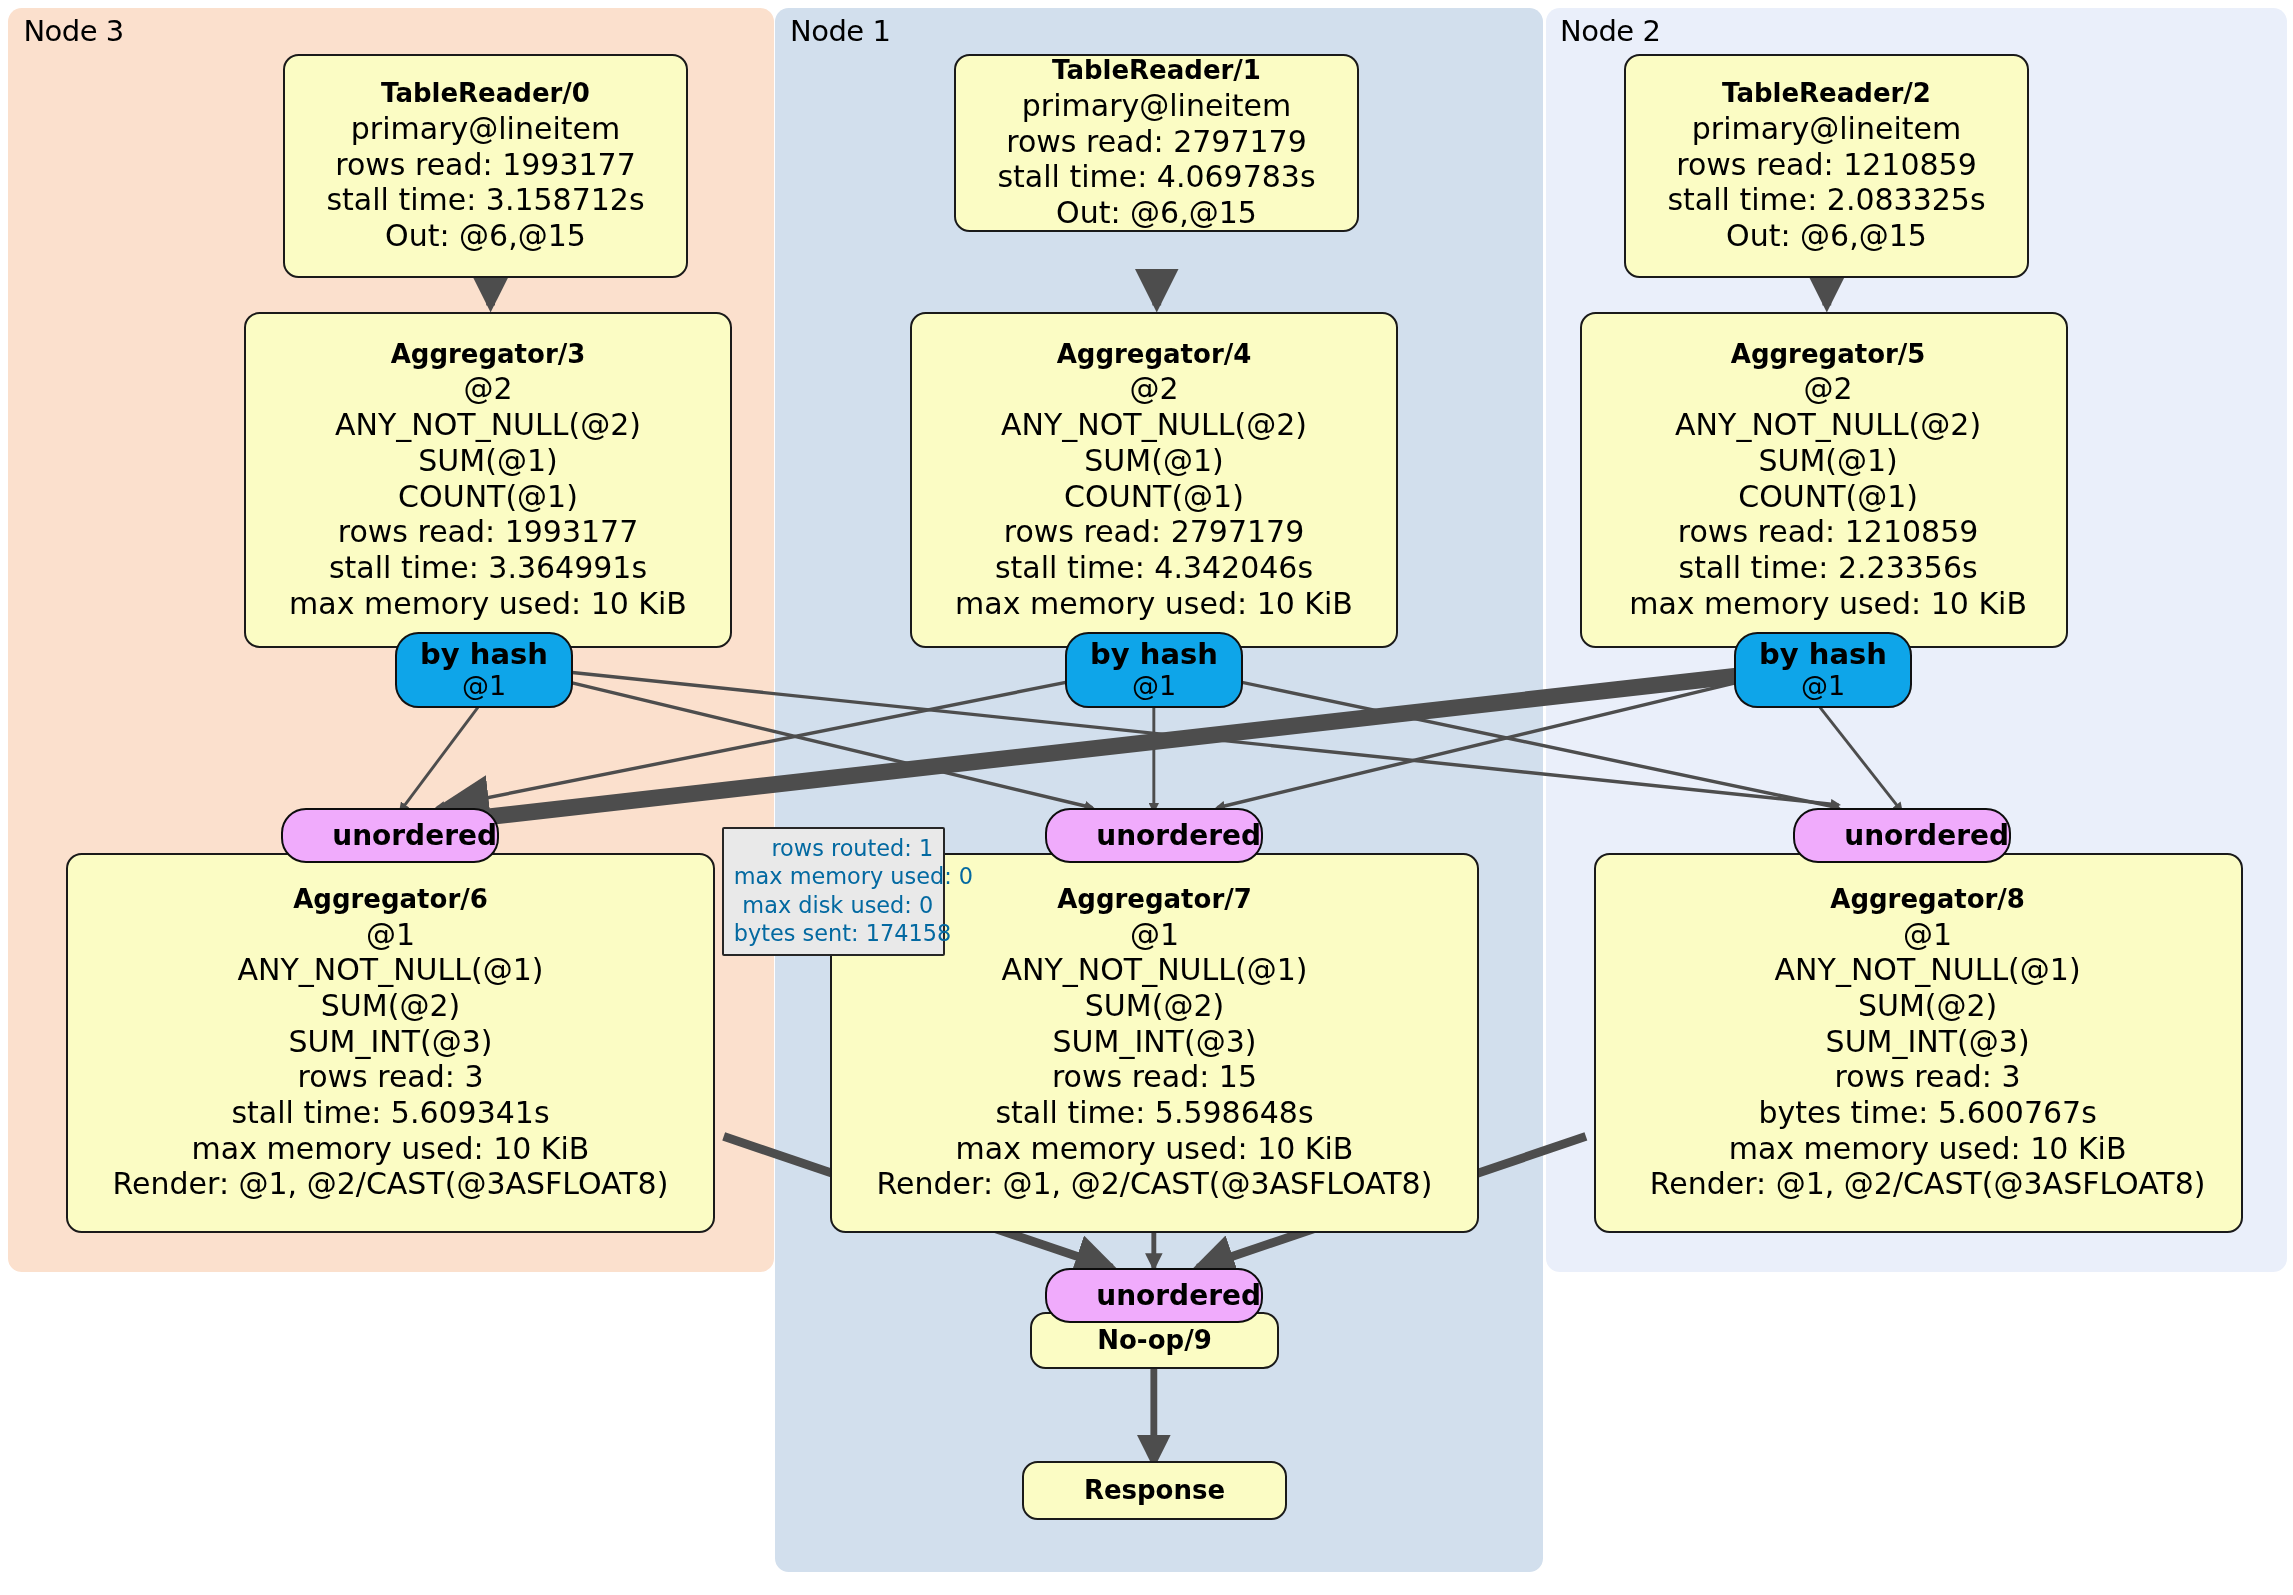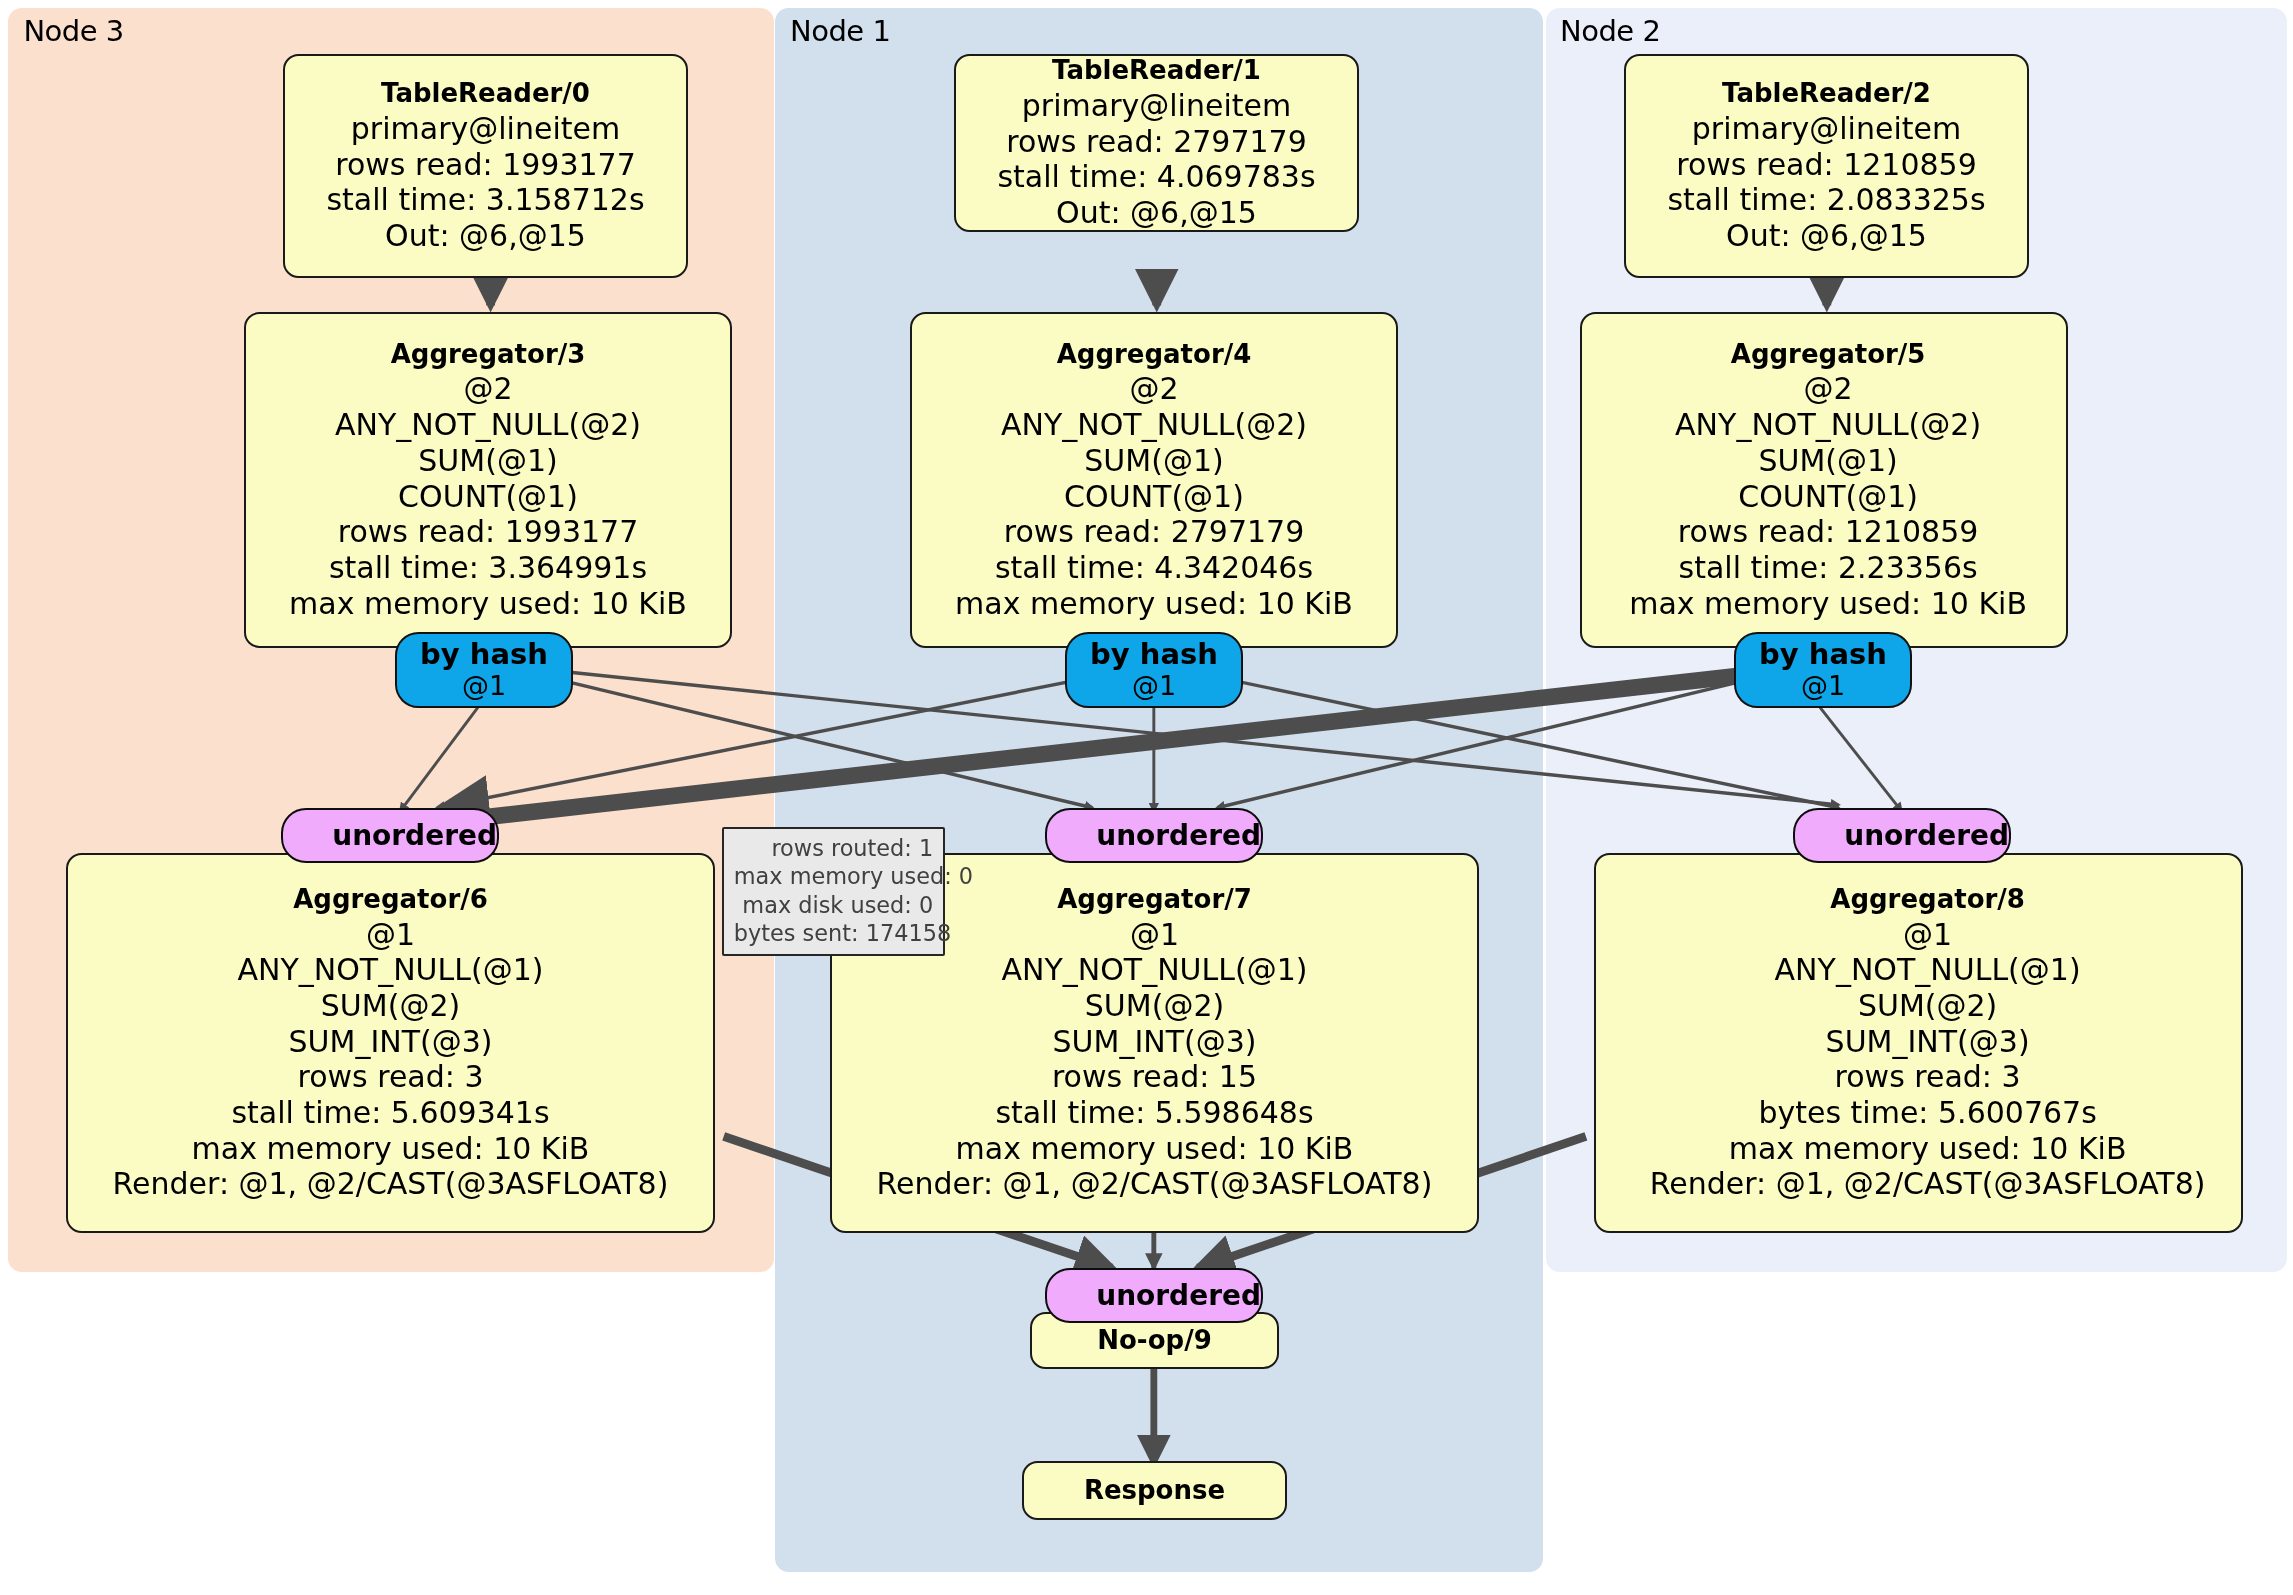--- a/index.html
+++ b/index.html
@@ -115,21 +115,21 @@
   
   .statbox {
     position: absolute;
     box-sizing: border-box;
     background: #e9e9e9;
     border: 2px solid #262626;
     border-radius: 2px;
     padding: 4.9px 9.8px 5.9px 9.8px;
     font-size: 22.4px;
     line-height: 1.27;
-    color: #404040;
+    color: #0369a1;
     text-align: right;
     z-index: 9;
   }
   .statbox .ln { white-space: nowrap; }
 </style>
 </head>
 <body>
 
 <div id="canvas">
 

